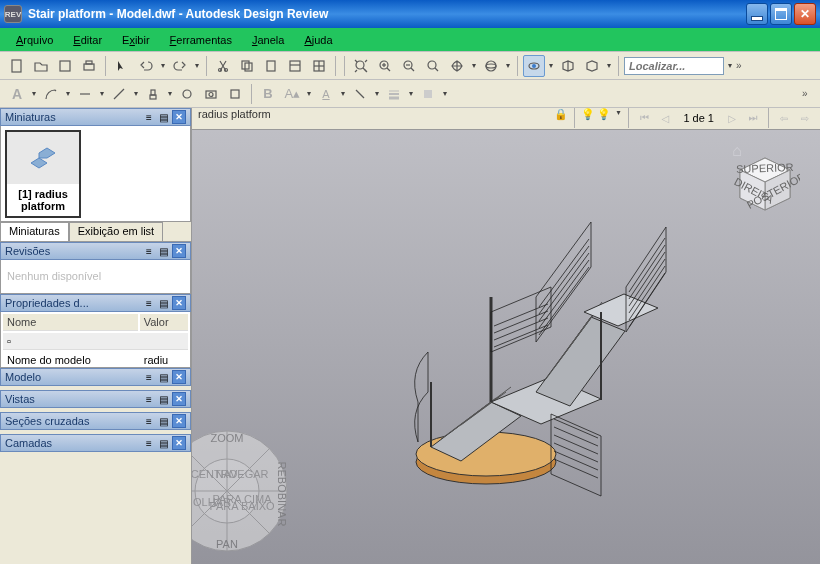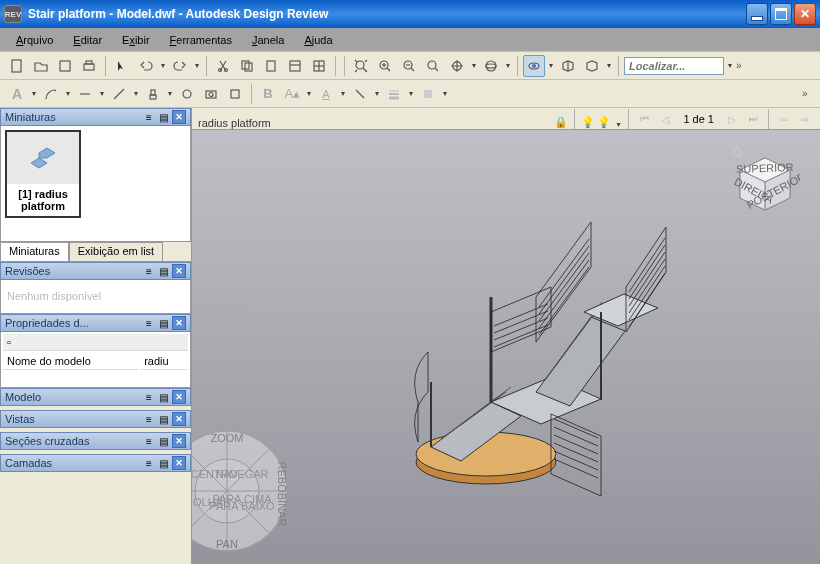--- a/index.html
+++ b/index.html
@@ -9,21 +9,21 @@
 .titlebar .app-icon { width: 18px; height: 18px; background: #5a5a6a; border-radius: 3px; margin-right: 6px; border: 1px solid #888; display: flex; align-items: center; justify-content: center; font-size: 8px; color: #ddd; font-weight: bold; }
 .titlebar .title { flex: 1; font-weight: bold; font-size: 12px; }
 .titlebar .wbtn { width: 22px; height: 22px; margin-left: 2px; border-radius: 3px; display: flex; align-items: center; justify-content: center; cursor: pointer; }
 .titlebar .wmin { background: linear-gradient(#87b9ed,#3d86d6); border: 1px solid #0a4a9a; }
 .titlebar .wmax { background: linear-gradient(#87b9ed,#3d86d6); border: 1px solid #0a4a9a; }
 .titlebar .wcls { background: linear-gradient(#f19e84,#d9522a); border: 1px solid #a02a0a; }
 .wmin::before { content: ''; width: 10px; height: 3px; background: #fff; border: 1px solid #1a4a8a; margin-top: 8px; }
 .wmax::before { content: ''; width: 10px; height: 8px; border: 1px solid #fff; border-top: 3px solid #fff; }
 .wcls::before { content: '✕'; color: #fff; font-weight: bold; font-size: 12px; }
 
-.menubar { height: 24px; background: #a3a3a3; border-bottom: 1px solid #c0c0c0; display: flex; align-items: center; padding: 0 8px; gap: 4px; }
+.menubar { height: 24px; background: #22c55e; border-bottom: 1px solid #c0c0c0; display: flex; align-items: center; padding: 0 8px; gap: 4px; }
 .menubar span { padding: 2px 8px; cursor: pointer; }
 .menubar span u { text-decoration: underline; }
 
 .toolbar { height: 28px; background: #ece9d8; border-bottom: 1px solid #c0c0c0; display: flex; align-items: center; padding: 0 6px; gap: 2px; }
 .tbtn { width: 22px; height: 22px; display: flex; align-items: center; justify-content: center; cursor: pointer; border-radius: 2px; }
 .tbtn.active { background: #c6d8ea; border: 1px solid #6a9ad0; }
 .tsep { width: 1px; height: 20px; background: #b0b0b0; margin: 0 3px; }
 .tdd { width: 8px; display: flex; align-items: center; justify-content: center; cursor: pointer; font-size: 8px; color: #444; }
 .search-box { width: 100px; height: 18px; border: 1px solid #7f9db9; background: #fff; padding: 0 4px; color: #999; font-style: italic; font-weight: bold; }
 .chev { width: 12px; font-size: 10px; color: #555; cursor: pointer; }
@@ -39,21 +39,21 @@
 .thumb-img { width: 72px; height: 52px; background: #e8e8e8; display: flex; align-items: center; justify-content: center; }
 .thumb-lbl { font-weight: bold; padding: 4px 2px; }
 .tabs-row { display: flex; height: 20px; background: #ece9d8; border-bottom: 1px solid #999; }
 .tabs-row .tab { padding: 2px 8px; border: 1px solid #999; border-bottom: none; background: #ece9d8; cursor: pointer; }
 .tabs-row .tab.active { background: #fff; }
 .prop-table { width: 100%; }
 .prop-table td { padding: 2px 4px; border-bottom: 1px solid #ddd; }
 .prop-hdr { background: #ece9d8; font-weight: normal; color: #444; }
 
 .viewport { flex: 1; background: #9e9ea5; position: relative; }
-.vp-toolbar { height: 22px; background: #ece9d8; border-bottom: 1px solid #999; display: flex; align-items: flex-end; padding: 0 6px; gap: 3px; }
+.vp-toolbar { height: 22px; background: #ece9d8; border-bottom: 1px solid #999; display: flex; align-items: flex-start; padding: 0 6px; gap: 3px; }
 .vp-title { flex: 1; color: #333; }
 .vp-nav { display: flex; align-items: center; gap: 3px; }
 .vp-nav .nbtn { width: 18px; height: 16px; display: flex; align-items: center; justify-content: center; cursor: pointer; color: #666; font-size: 10px; }
 .vp-nav .nbtn.dis { color: #bbb; }
 .pageinfo { margin: 0 6px; }
 
 .canvas-area { position: relative; width: 100%; height: 434px; background: linear-gradient(#bfbfc5, #94949c); overflow: hidden; }
 .viewcube { position: absolute; top: 20px; right: 20px; width: 70px; height: 70px; }
 .home-icon { position: absolute; top: 12px; right: 78px; color: #d0d0d6; font-size: 16px; cursor: pointer; }
 .navwheel { position: absolute; bottom: 8px; left: -30px; width: 130px; height: 130px; opacity: 0.5; }
@@ -302,21 +302,21 @@
 <div class="content">
 
   <div class="sidebar">
 
     <div class="panel-hdr">
       <span class="ptitle">Miniaturas</span>
       <span class="picon">≡</span>
       <span class="picon">▤</span>
       <span class="picon pclose">✕</span>
     </div>
-    <div class="panel-body" style="height:116px">
+    <div class="panel-body" style="height:96px">
       <div class="thumb-item">
         <div class="thumb-img">
           <svg width="40" height="30">
               <path d="M8 20l8-5 8 5-8 5z M16 15v-5l8-5 8 5-8 5z" fill="#8aaed4" stroke="#5a8ac4"></path>
             </svg>
         </div>
         <div class="thumb-lbl">[1] radius platform</div>
       </div>
     </div>
     <div class="tabs-row">
@@ -336,20 +336,24 @@
 
     <div class="panel-hdr">
       <span class="ptitle">Propriedades d...</span>
       <span class="picon">≡</span>
       <span class="picon">▤</span>
       <span class="picon pclose">✕</span>
     </div>
     <div class="panel-body" style="height:56px;padding:0">
       <table class="prop-table">
         <tbody>
+            <tr class="prop-hdr">
+              <td>Nome</td>
+              <td>Valor</td>
+            </tr>
         <tr>
               <td colspan="2" style="background:#eee">▫</td>
             </tr>
         <tr>
               <td>Nome do modelo</td>
               <td>radiu</td>
             </tr>
       </tbody>
         </table>
     </div>

